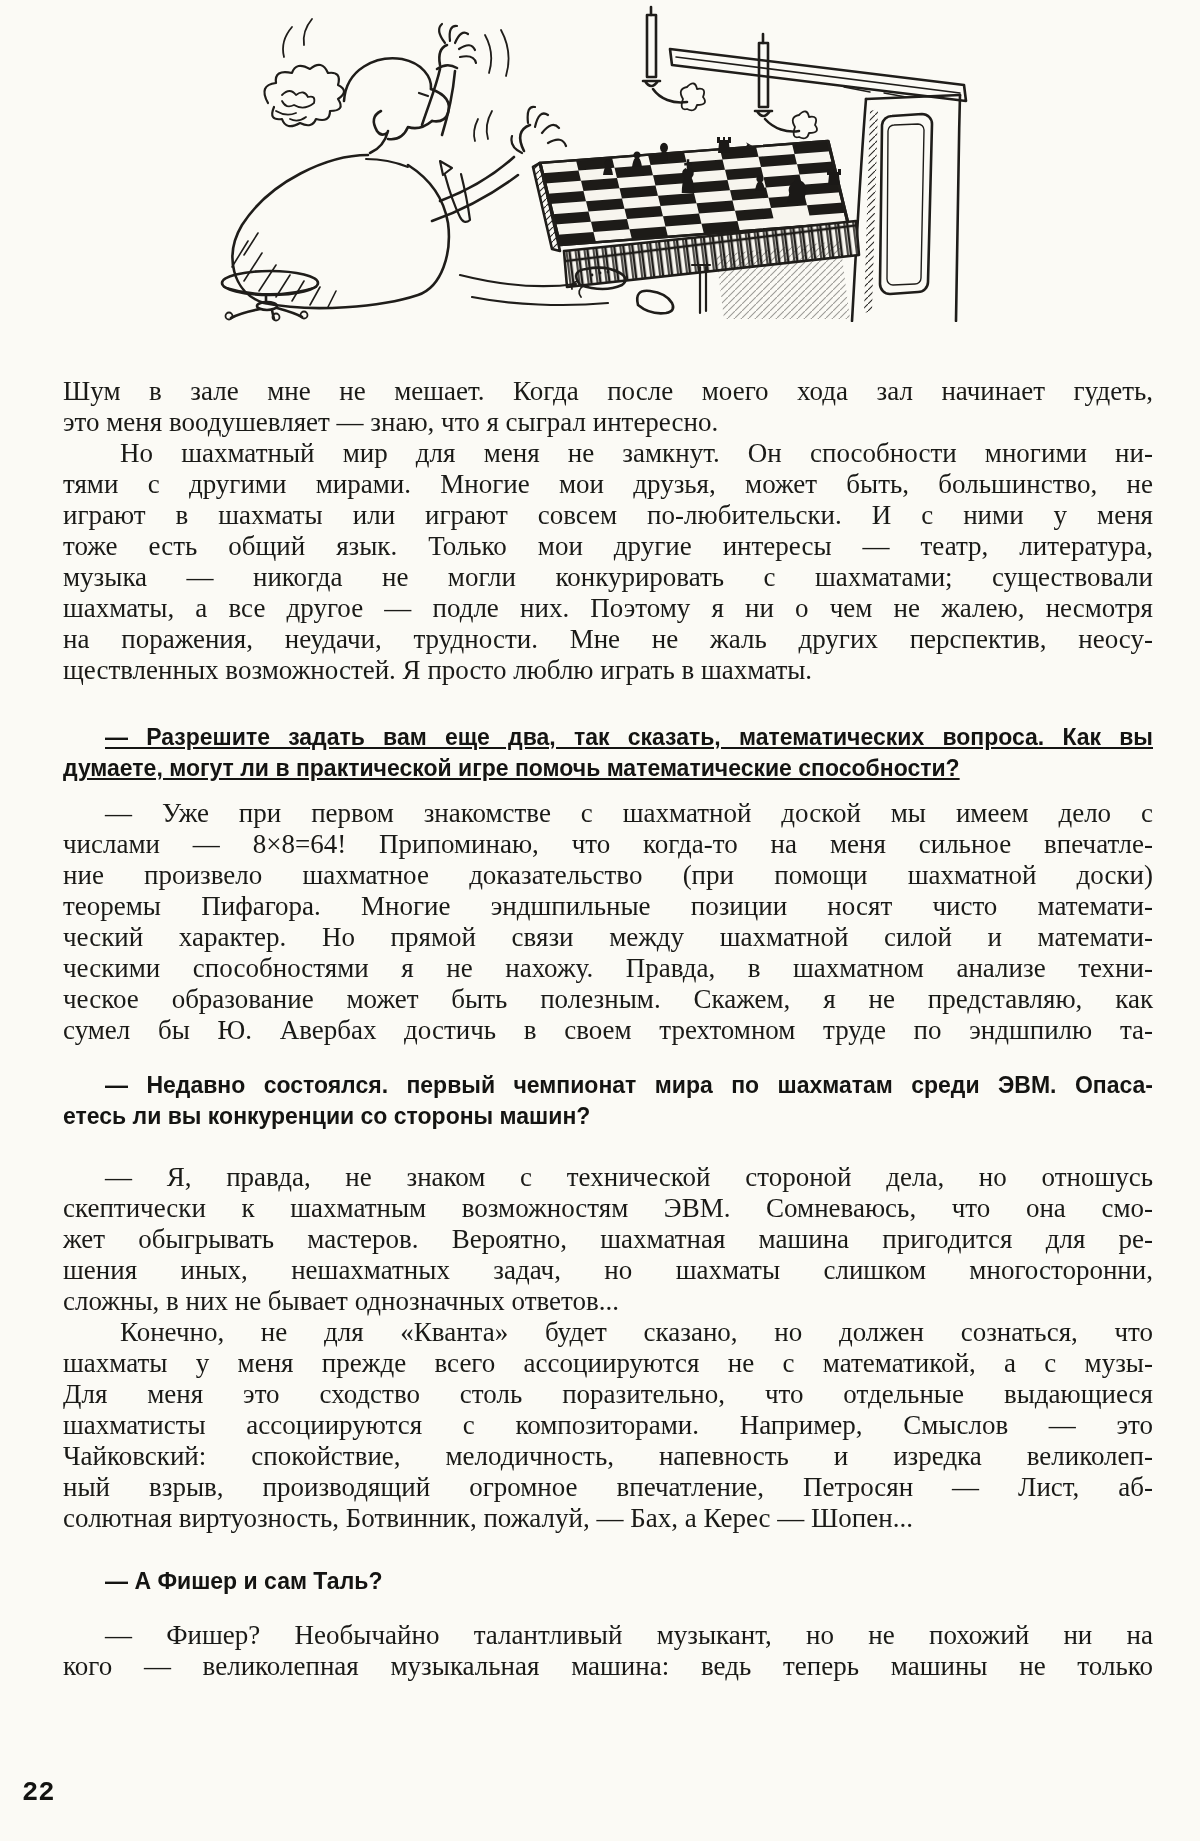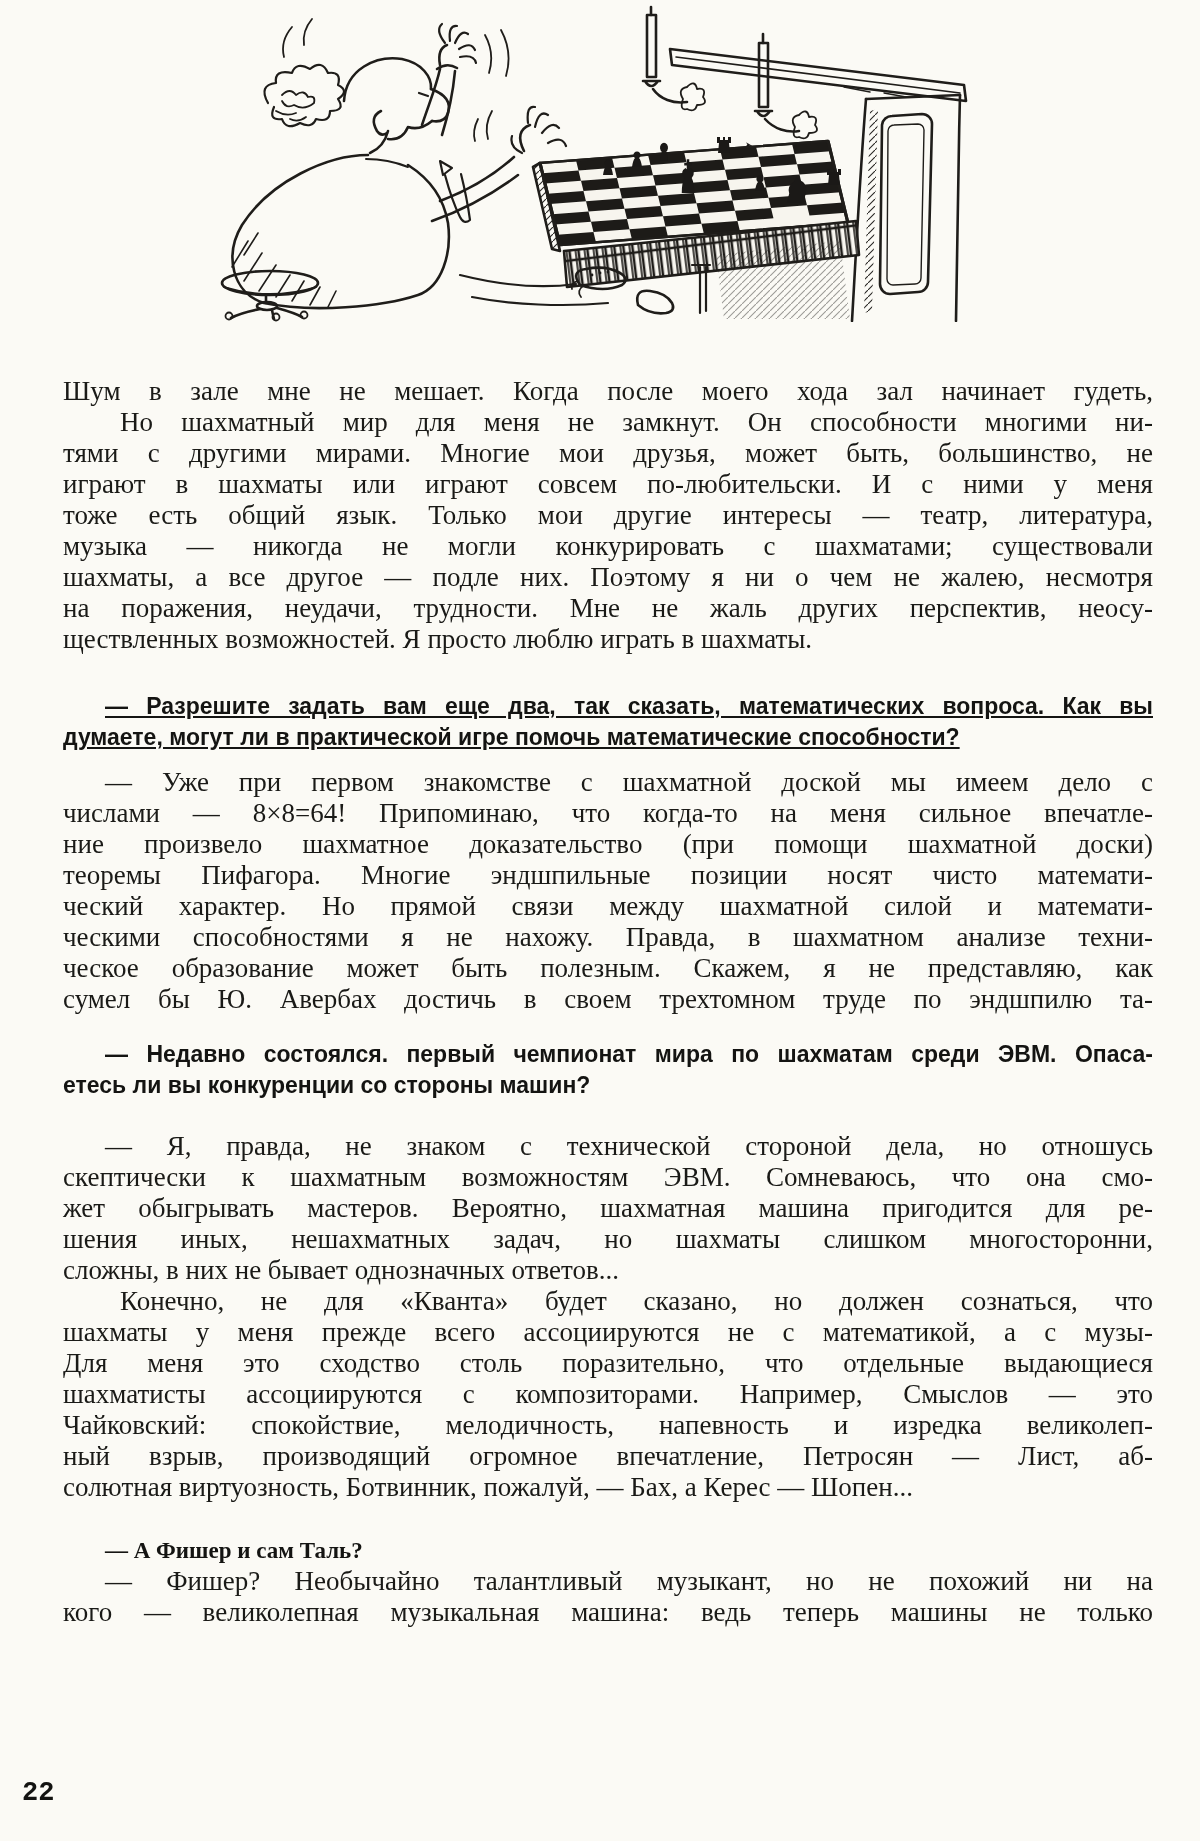--- a/index.html
+++ b/index.html
@@ -28,22 +28,22 @@
   .line.lastline{text-align-last:left;}
   .para.body .line.indent{text-indent:57px;}
   .para.answer .line.indent{text-indent:42px;}
   .para.question .line.indent{text-indent:42px;}
   
   .para:nth-child(1){margin-top:56px;}
   .para:nth-child(3){margin-top:36px;text-decoration:underline;}
   .para:nth-child(4){margin-top:14px;}
   .para:nth-child(5){margin-top:24px;}
   .para:nth-child(6){margin-top:30px;}
-  .para:nth-child(8){margin-top:32px;font-family:Liberation Serif, serif;}
-  .para:nth-child(9){}
+  .para:nth-child(8){margin-top:32px;}
+  .para:nth-child(9){margin-top:23px;}
   .page-number{
     position:absolute;left:22px;top:1778px;
     font-family:Liberation Mono, monospace;
     font-weight:bold;font-size:27px;color:#131311;
   }
 </style>
 </head>
 <body>
 
 <div class="page">
@@ -192,20 +192,21 @@
         <path d="M498,302 q-4,-16 12,-14 q16,2 22,12 q4,8 -6,10 q-16,2 -28,-8 z"></path>
         <path d="M552,262 h18 M560,264 v46 M566,264 v44" stroke-width="2.2"></path>
         <path d="M576,252 L700,238 L710,316 L584,316 z" fill="url(#hatch)" stroke="none" opacity="0.45"></path>
       </g>
     </svg>
   </div>
 
   <div class="text-column">
       <div class="para body">
         <div class="line">Шум в зале мне не мешает. Когда после моего хода зал начинает гудеть,</div>
+        <div class="line lastline">это меня воодушевляет — знаю, что я сыграл интересно.</div>
       </div>
       <div class="para body">
         <div class="line indent">Но шахматный мир для меня не замкнут. Он способности многими ни-</div>
         <div class="line">тями с другими мирами. Многие мои друзья, может быть, большинство, не</div>
         <div class="line">играют в шахматы или играют совсем по-любительски. И с ними у меня</div>
         <div class="line">тоже есть общий язык. Только мои другие интересы — театр, литература,</div>
         <div class="line">музыка — никогда не могли конкурировать с шахматами; существовали</div>
         <div class="line">шахматы, а все другое — подле них. Поэтому я ни о чем не жалею, несмотря</div>
         <div class="line">на поражения, неудачи, трудности. Мне не жаль других перспектив, неосу-</div>
         <div class="line lastline">ществленных возможностей. Я просто люблю играть в шахматы.</div>

